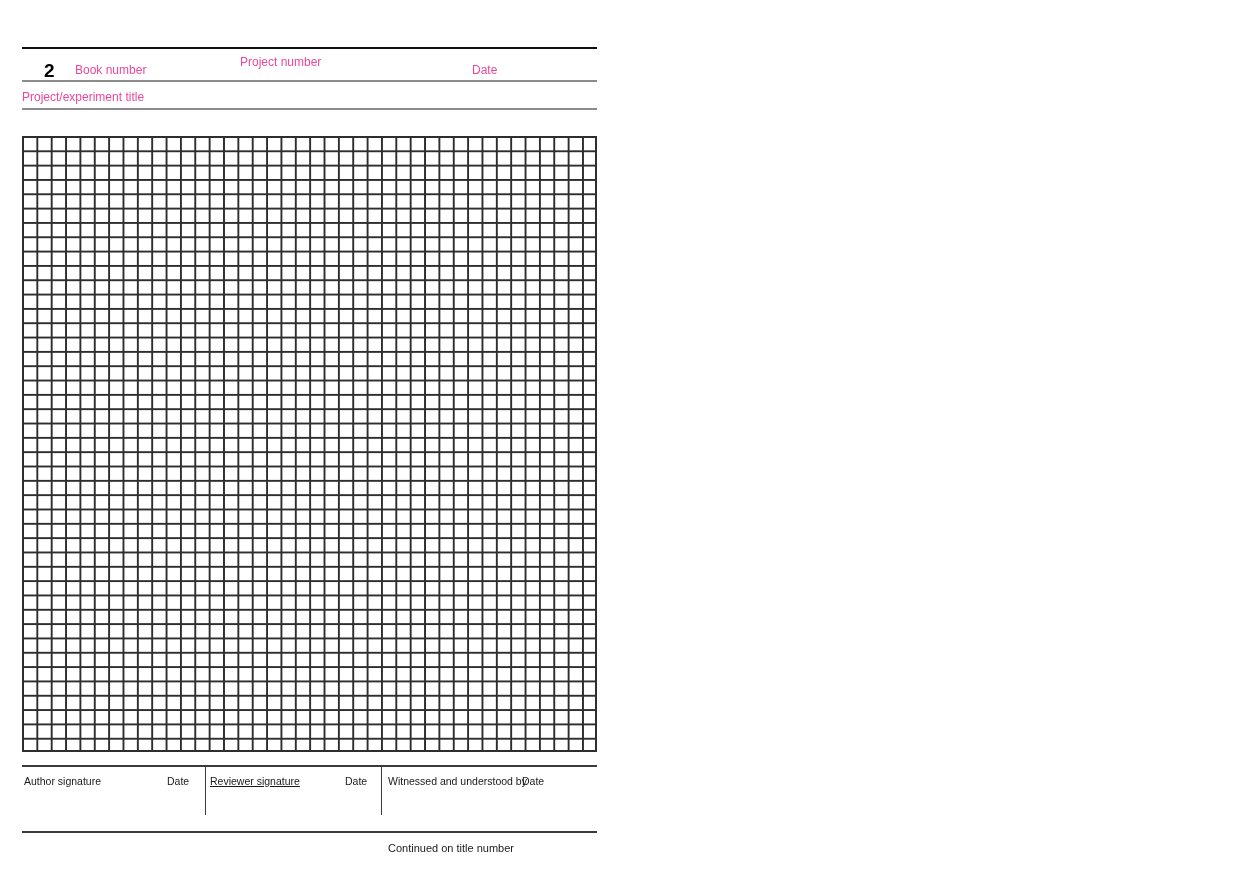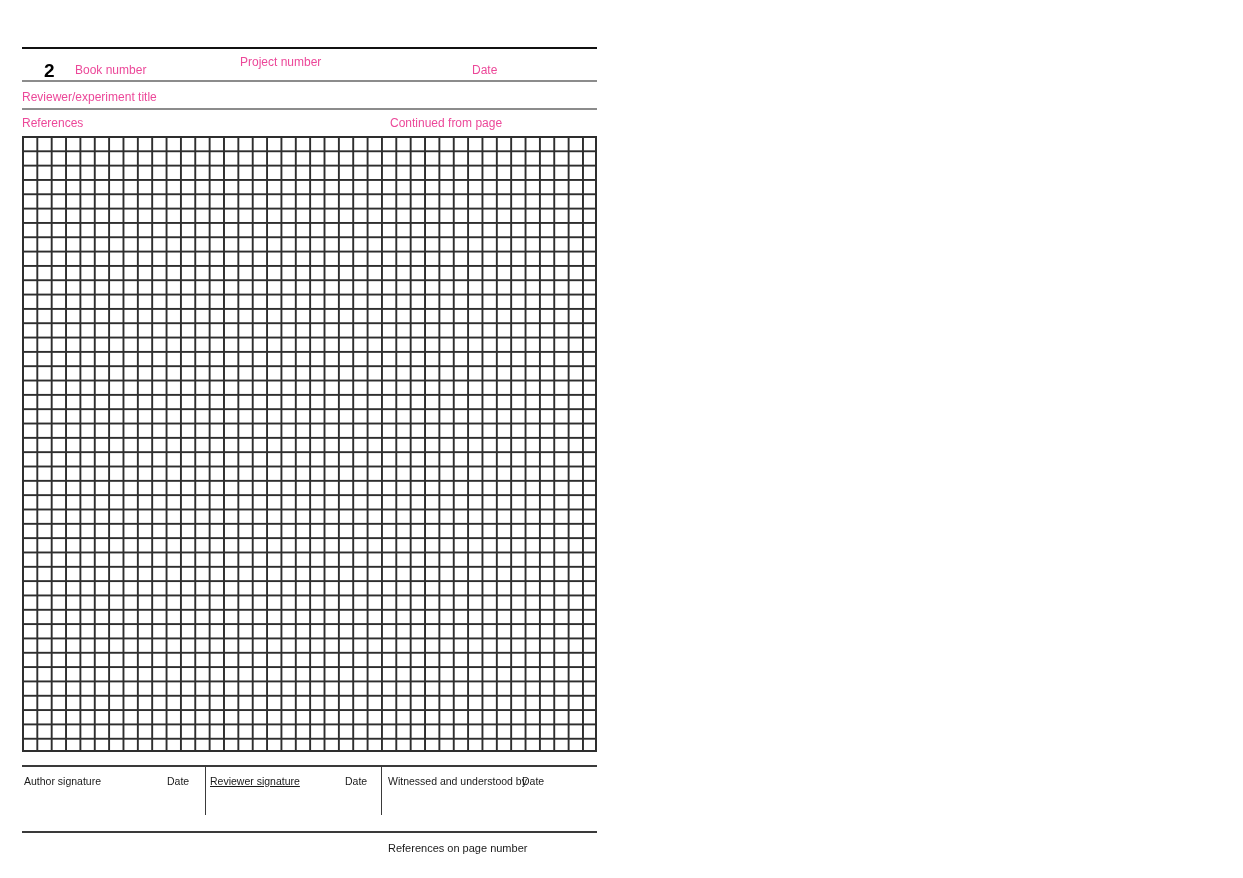--- a/index.html
+++ b/index.html
@@ -203,29 +203,25 @@
       <div class="hdr-row">
         <span class="page-num l-pagenum">2</span>
         <span class="hdr-label l-book">Book number</span>
         <span class="hdr-label l-project">Project number</span>
         <span class="hdr-label l-date">Date</span>
       </div>
 
       <div class="rule-gray"></div>
 
       <div class="hdr-row2">
-        <span class="hdr-label l-title">Reviewer/experiment title</span>
+        <span class="hdr-label l-title">Project/experiment title</span>
       </div>
 
       <div class="rule-gray"></div>
 
-      <div class="hdr-row3">
-        <span class="hdr-label l-refs">References</span>
-        <span class="hdr-label l-contfrom">Continued from page</span>
-      </div>
     </div>
 
     <div class="grid-wrap">
       <div class="grid"></div>
       <div class="grid-edge-right"></div>
       <div class="grid-edge-bottom"></div>
     </div>
 
     <div class="footer">
       <div class="sig-rule-top"></div>
@@ -238,21 +234,21 @@
         <span class="sig-label sl-authdate">Date</span>
         <span class="sig-label sl-review">Reviewer signature</span>
         <span class="sig-label sl-revdate">Date</span>
         <span class="sig-label sl-witness">Witnessed and understood by</span>
         <span class="sig-label sl-witdate">Date</span>
       </div>
 
       <div class="sig-rule-bottom"></div>
 
       <div class="cont-wrap">
-        <span class="cont-on">References on page number</span>
+        <span class="cont-on">Continued on title number</span>
       </div>
     </div>
 
   </div>
 
   <div class="page page-right">
 
     
 
     

